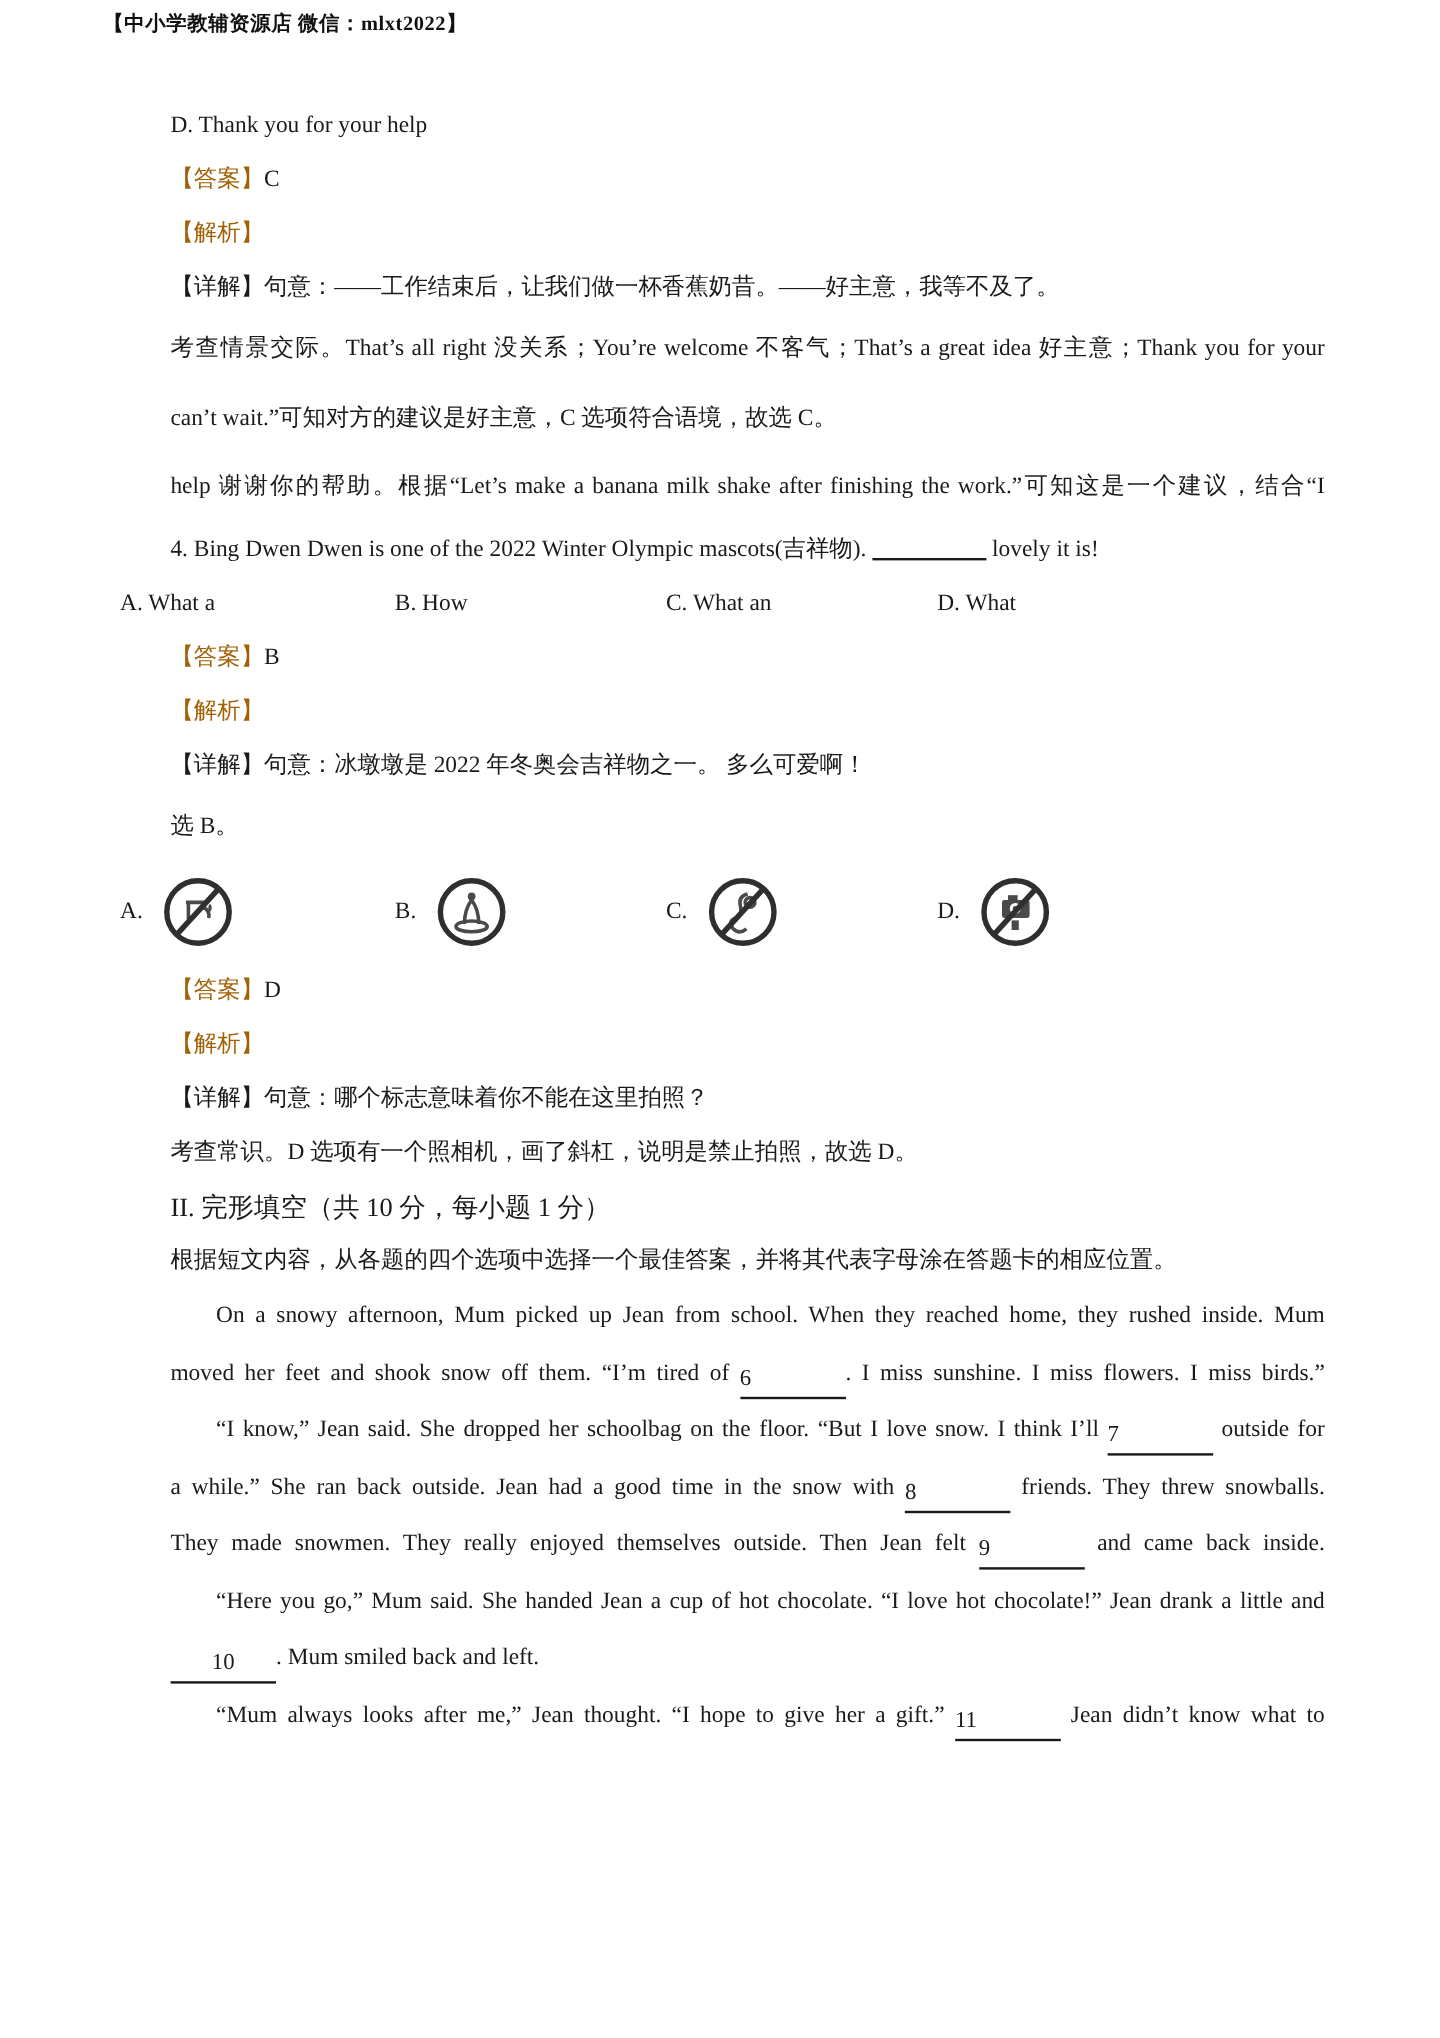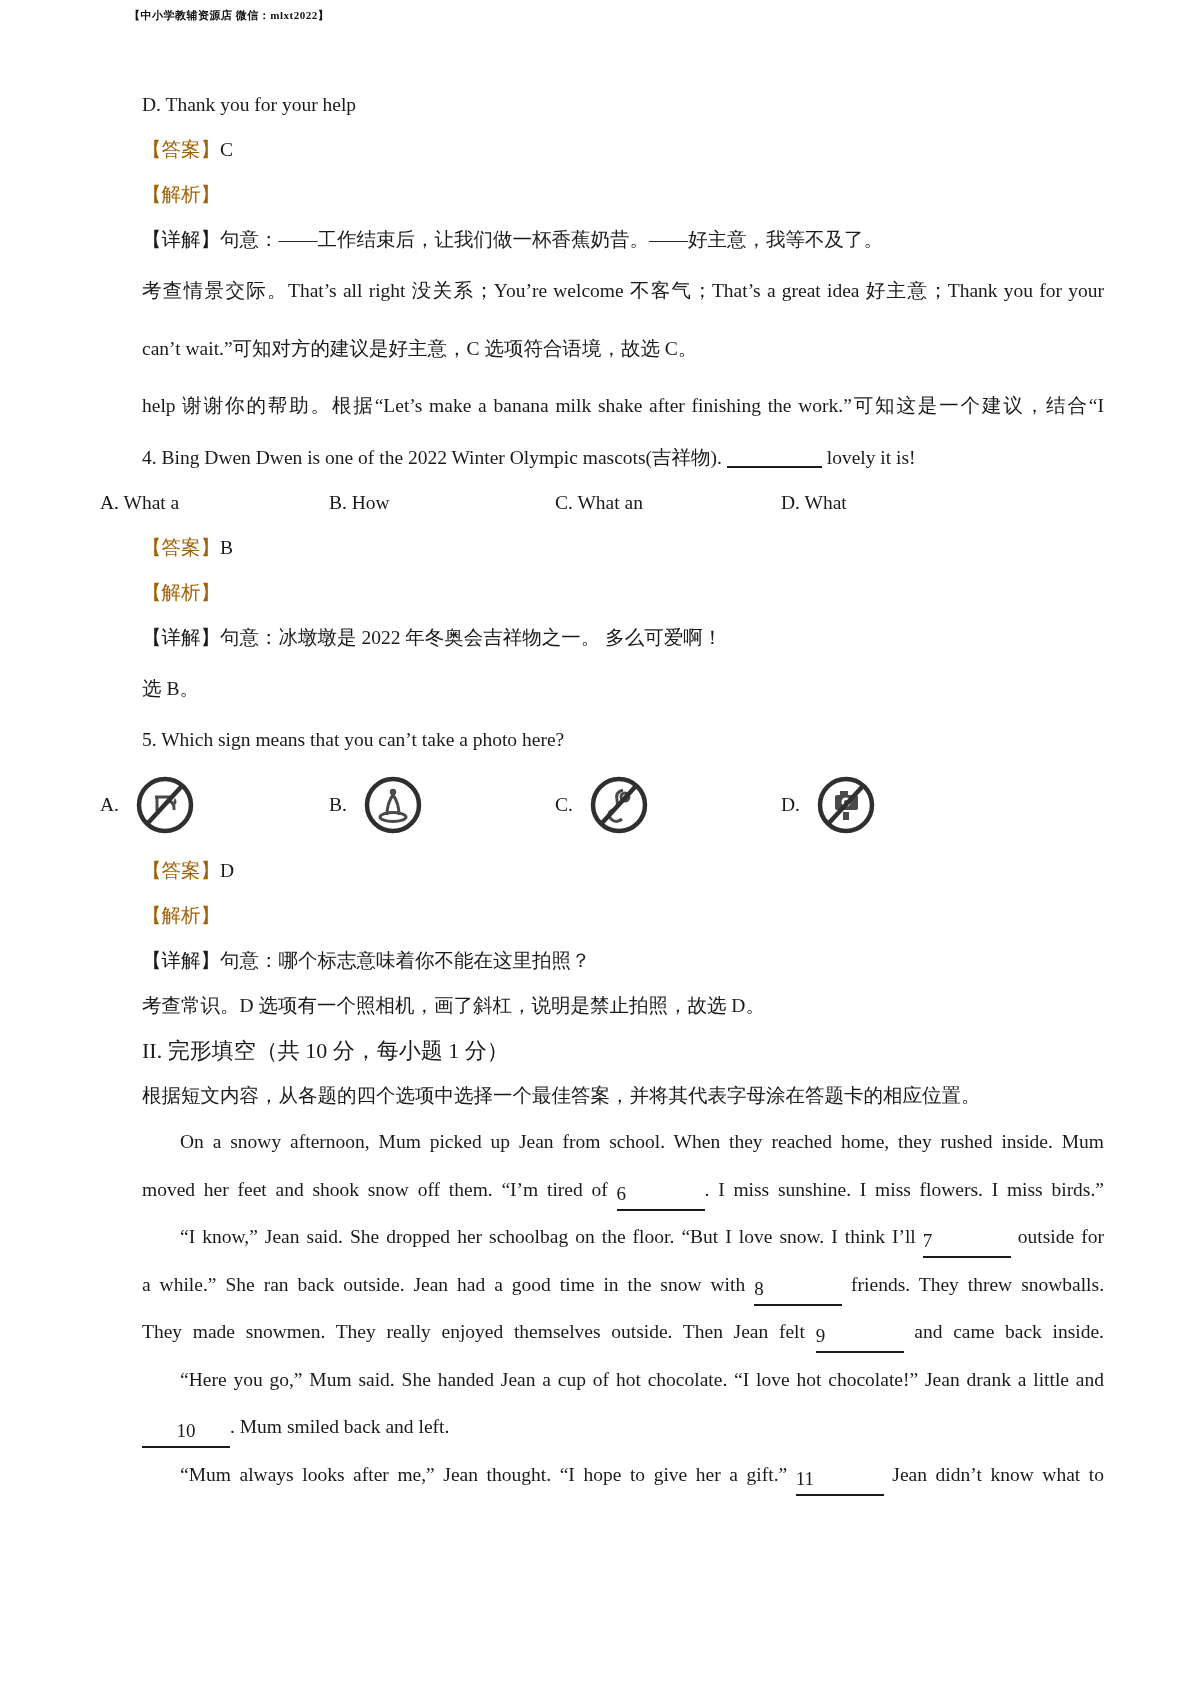--- a/index.html
+++ b/index.html
@@ -1,19 +1,19 @@
 <!DOCTYPE html>
 <html><head>
 <meta charset="utf-8">
 <style>
   html,body{margin:0;padding:0;background:#ffffff;}
   body{width:1200px;height:1698px;position:relative;overflow:hidden;
        font-family:"Liberation Serif","DejaVu Serif",serif;color:#1a1a1a;}
-  .watermark{position:absolute;left:86px;top:8px;font-size:11px;font-weight:bold;
-       letter-spacing:.5px;color:#111;margin-left:43px;}
+  .watermark{position:absolute;left:86px;top:8px;font-size:17px;font-weight:bold;
+       letter-spacing:.5px;color:#111;}
   #doc{position:absolute;left:100px;top:82px;width:1004px;}
   .line{white-space:nowrap;overflow:hidden;font-size:19.5px;margin-left:42px;}
   .tight{height:45px;line-height:45px;}
   .wide{height:57.5px;line-height:57.5px;}
   .cloze{height:47.5px;line-height:47.5px;}
   .fill{text-align:justify;text-align-last:justify;font-family:Liberation Serif, serif;}
   .indent{padding-left:38px;}
   .heading{font-weight:normal;font-size:22px;}
   .blue{color:#a16207;}
   .blank{display:inline-block;min-width:88px;text-align:center;
@@ -42,21 +42,20 @@
     <div class="row">
       <div>A. What a</div>
       <div>B. How</div>
       <div>C. What an</div>
       <div>D. What</div>
     </div>
     <div class="line tight"><span class="blue">【答案】</span><span>B</span></div>
     <div class="line tight"><span class="blue">【解析】</span></div>
     <div class="line tight"><span>【详解】句意：冰墩墩是 2022 年冬奥会吉祥物之一。 多么可爱啊！</span></div>
     <div class="line wide"><span>选 B。</span></div>
-    <div class="line tight"><span>5. Which sign means that you can’t take a photo here?</span></div>
     <div class="row signs">
       <div class="signcell">
         <span>A.</span>
         <span class="sign"><svg viewBox="0 0 60 60">
             <circle cx="30" cy="30" r="26" style="fill:none;stroke:#2f2f2f;stroke-width:4.5"></circle>
             <path d="M20 22 h14 v6 M22 22 v14 M34 26 q6 2 5 9" style="fill:none;stroke:#4a4a4a;stroke-width:3"></path>
             <path d="M40 23 q3 4 0 7 q-3 -3 0 -7" fill="#4a4a4a"></path>
             <line x1="46" y1="12" x2="13" y2="48" style="fill:none;stroke:#2f2f2f;stroke-width:4.5"></line>
           </svg></span>
       </div>

